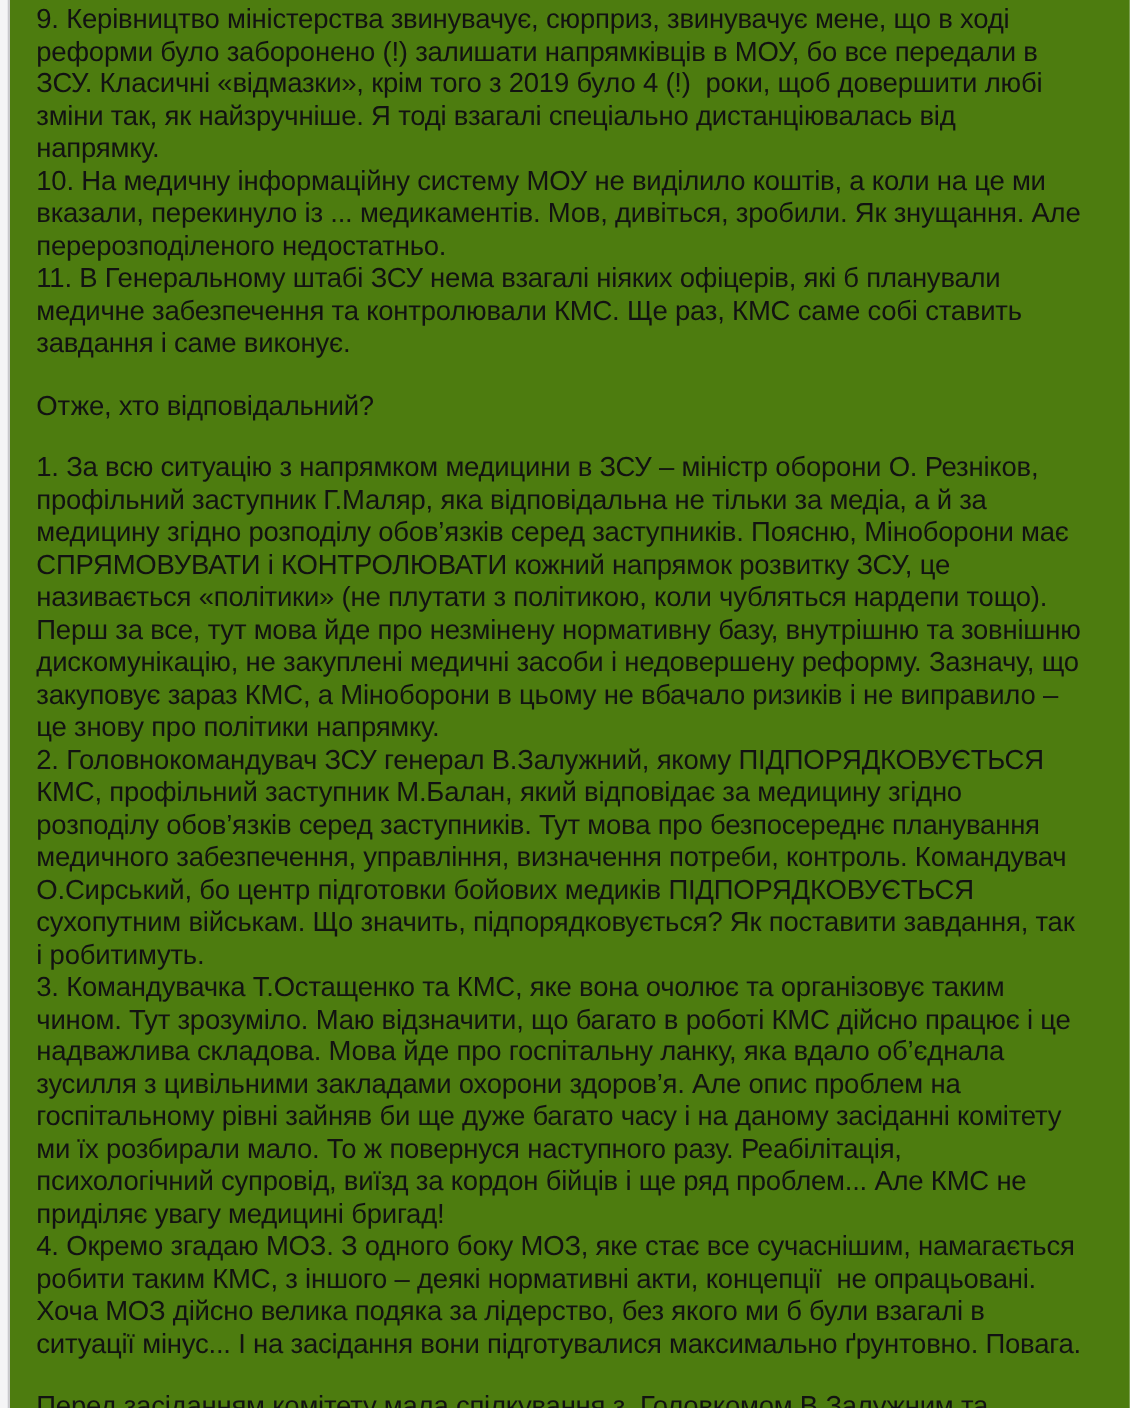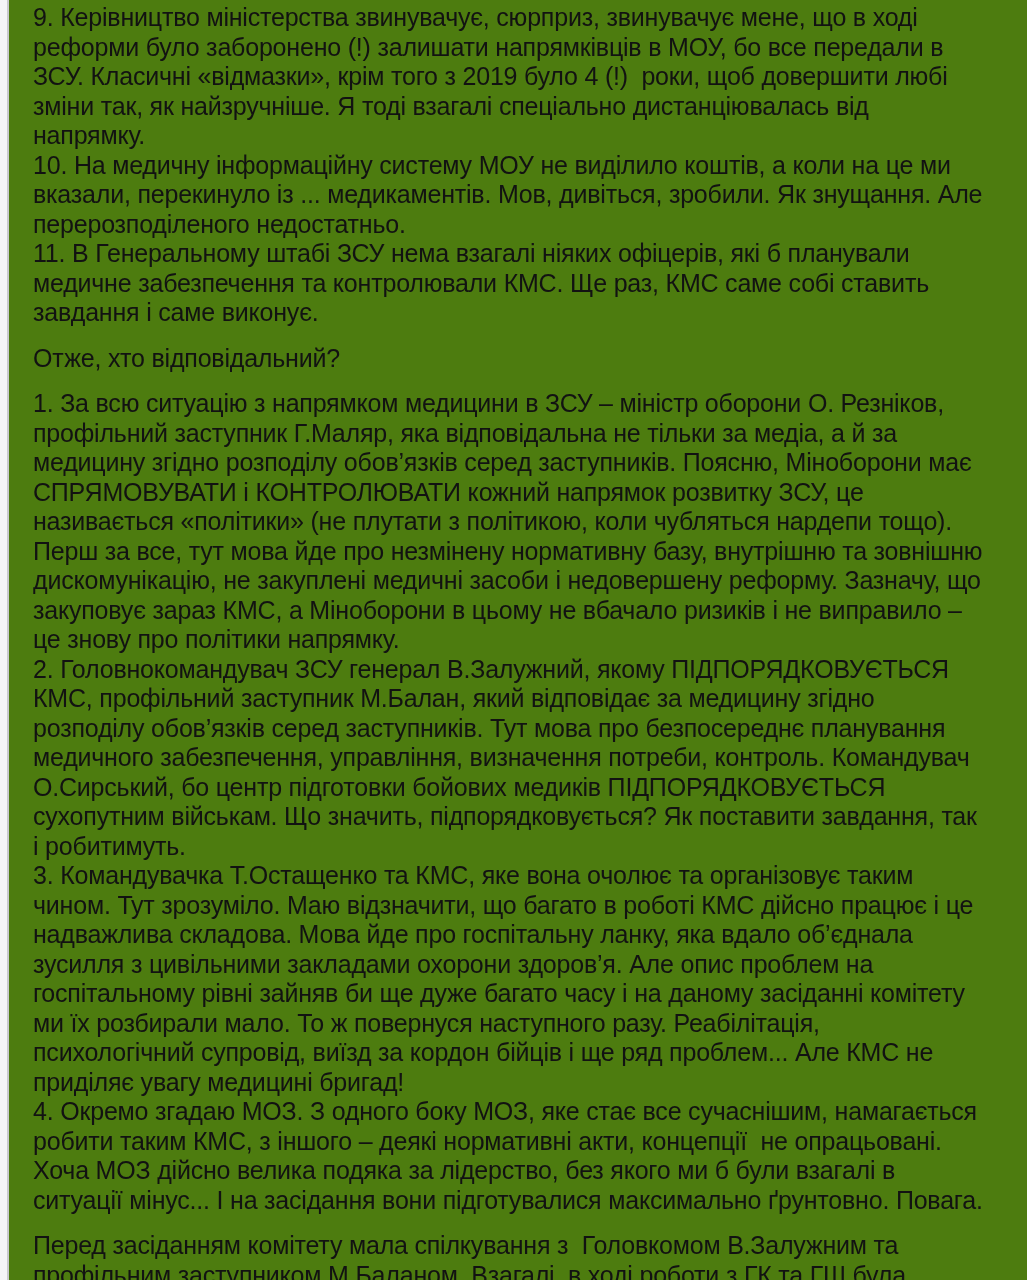--- a/index.html
+++ b/index.html
@@ -39,21 +39,21 @@
     font-size: 25px;
     line-height: 29.5px;
     letter-spacing: -0.2px;
     white-space: pre-wrap;
   }
   .post-text p {
     margin: 0;
     padding: 0;
   }
   .post-text p.spaced {
-    margin-top: 16px;
+    margin-top: 27px;
   }
 </style>
 </head>
 <body style="background: rgb(255, 255, 255);">
 
 <div class="page">
   <div class="left-gutter" style="background: rgb(245, 245, 246); border-right-color: rgb(201, 201, 205);"></div>
   <div class="post-text" style="color: rgb(18, 18, 18);"><p>9. Керівництво міністерства звинувачує, сюрприз, звинувачує мене, що в ході реформи було заборонено (!) залишати напрямківців в МОУ, бо все передали в ЗСУ. Класичні «відмазки», крім того з 2019 було 4 (!)  роки, щоб довершити любі зміни так, як найзручніше. Я тоді взагалі спеціально дистанціювалась від напрямку.</p><p>10. На медичну інформаційну систему МОУ не виділило коштів, а коли на це ми вказали, перекинуло із ... медикаментів. Мов, дивіться, зробили. Як знущання. Але перерозподіленого недостатньо.</p><p>11. В Генеральному штабі ЗСУ нема взагалі ніяких офіцерів, які б планували медичне забезпечення та контролювали КМС. Ще раз, КМС саме собі ставить завдання і саме виконує.</p><p class="spaced">Отже, хто відповідальний?</p><p class="spaced">1. За всю ситуацію з напрямком медицини в ЗСУ – міністр оборони О. Резніков, профільний заступник Г.Маляр, яка відповідальна не тільки за медіа, а й за медицину згідно розподілу обов’язків серед заступників. Поясню, Міноборони має СПРЯМОВУВАТИ і КОНТРОЛЮВАТИ кожний напрямок розвитку ЗСУ, це називається «політики» (не плутати з політикою, коли чубляться нардепи тощо). Перш за все, тут мова йде про незмінену нормативну базу, внутрішню та зовнішню дискомунікацію, не закуплені медичні засоби і недовершену реформу. Зазначу, що закуповує зараз КМС, а Міноборони в цьому не вбачало ризиків і не виправило – це знову про політики напрямку.</p><p>2. Головнокомандувач ЗСУ генерал В.Залужний, якому ПІДПОРЯДКОВУЄТЬСЯ КМС, профільний заступник М.Балан, який відповідає за медицину згідно розподілу обов’язків серед заступників. Тут мова про безпосереднє планування медичного забезпечення, управління, визначення потреби, контроль. Командувач О.Сирський, бо центр підготовки бойових медиків ПІДПОРЯДКОВУЄТЬСЯ сухопутним військам. Що значить, підпорядковується? Як поставити завдання, так і робитимуть.</p><p>3. Командувачка Т.Остащенко та КМС, яке вона очолює та організовує таким чином. Тут зрозуміло. Маю відзначити, що багато в роботі КМС дійсно працює і це надважлива складова. Мова йде про госпітальну ланку, яка вдало об’єднала зусилля з цивільними закладами охорони здоров’я. Але опис проблем на госпітальному рівні зайняв би ще дуже багато часу і на даному засіданні комітету ми їх розбирали мало. То ж повернуся наступного разу. Реабілітація, психологічний супровід, виїзд за кордон бійців і ще ряд проблем... Але КМС не приділяє увагу медицині бригад!</p><p>4. Окремо згадаю МОЗ. З одного боку МОЗ, яке стає все сучаснішим, намагається робити таким КМС, з іншого – деякі нормативні акти, концепції  не опрацьовані. Хоча МОЗ дійсно велика подяка за лідерство, без якого ми б були взагалі в ситуації мінус... І на засідання вони підготувалися максимально ґрунтовно. Повага.</p><p class="spaced">Перед засіданням комітету мала спілкування з  Головкомом В.Залужним та профільним заступником М.Баланом. Взагалі, в ході роботи з ГК та ГШ була вражена, як КМС приватизувало як експертизу, так пропозиції рішень, а усі без виключення резонансі ситуації описуються як злісні атаки.</p></div>
 </div>
 

